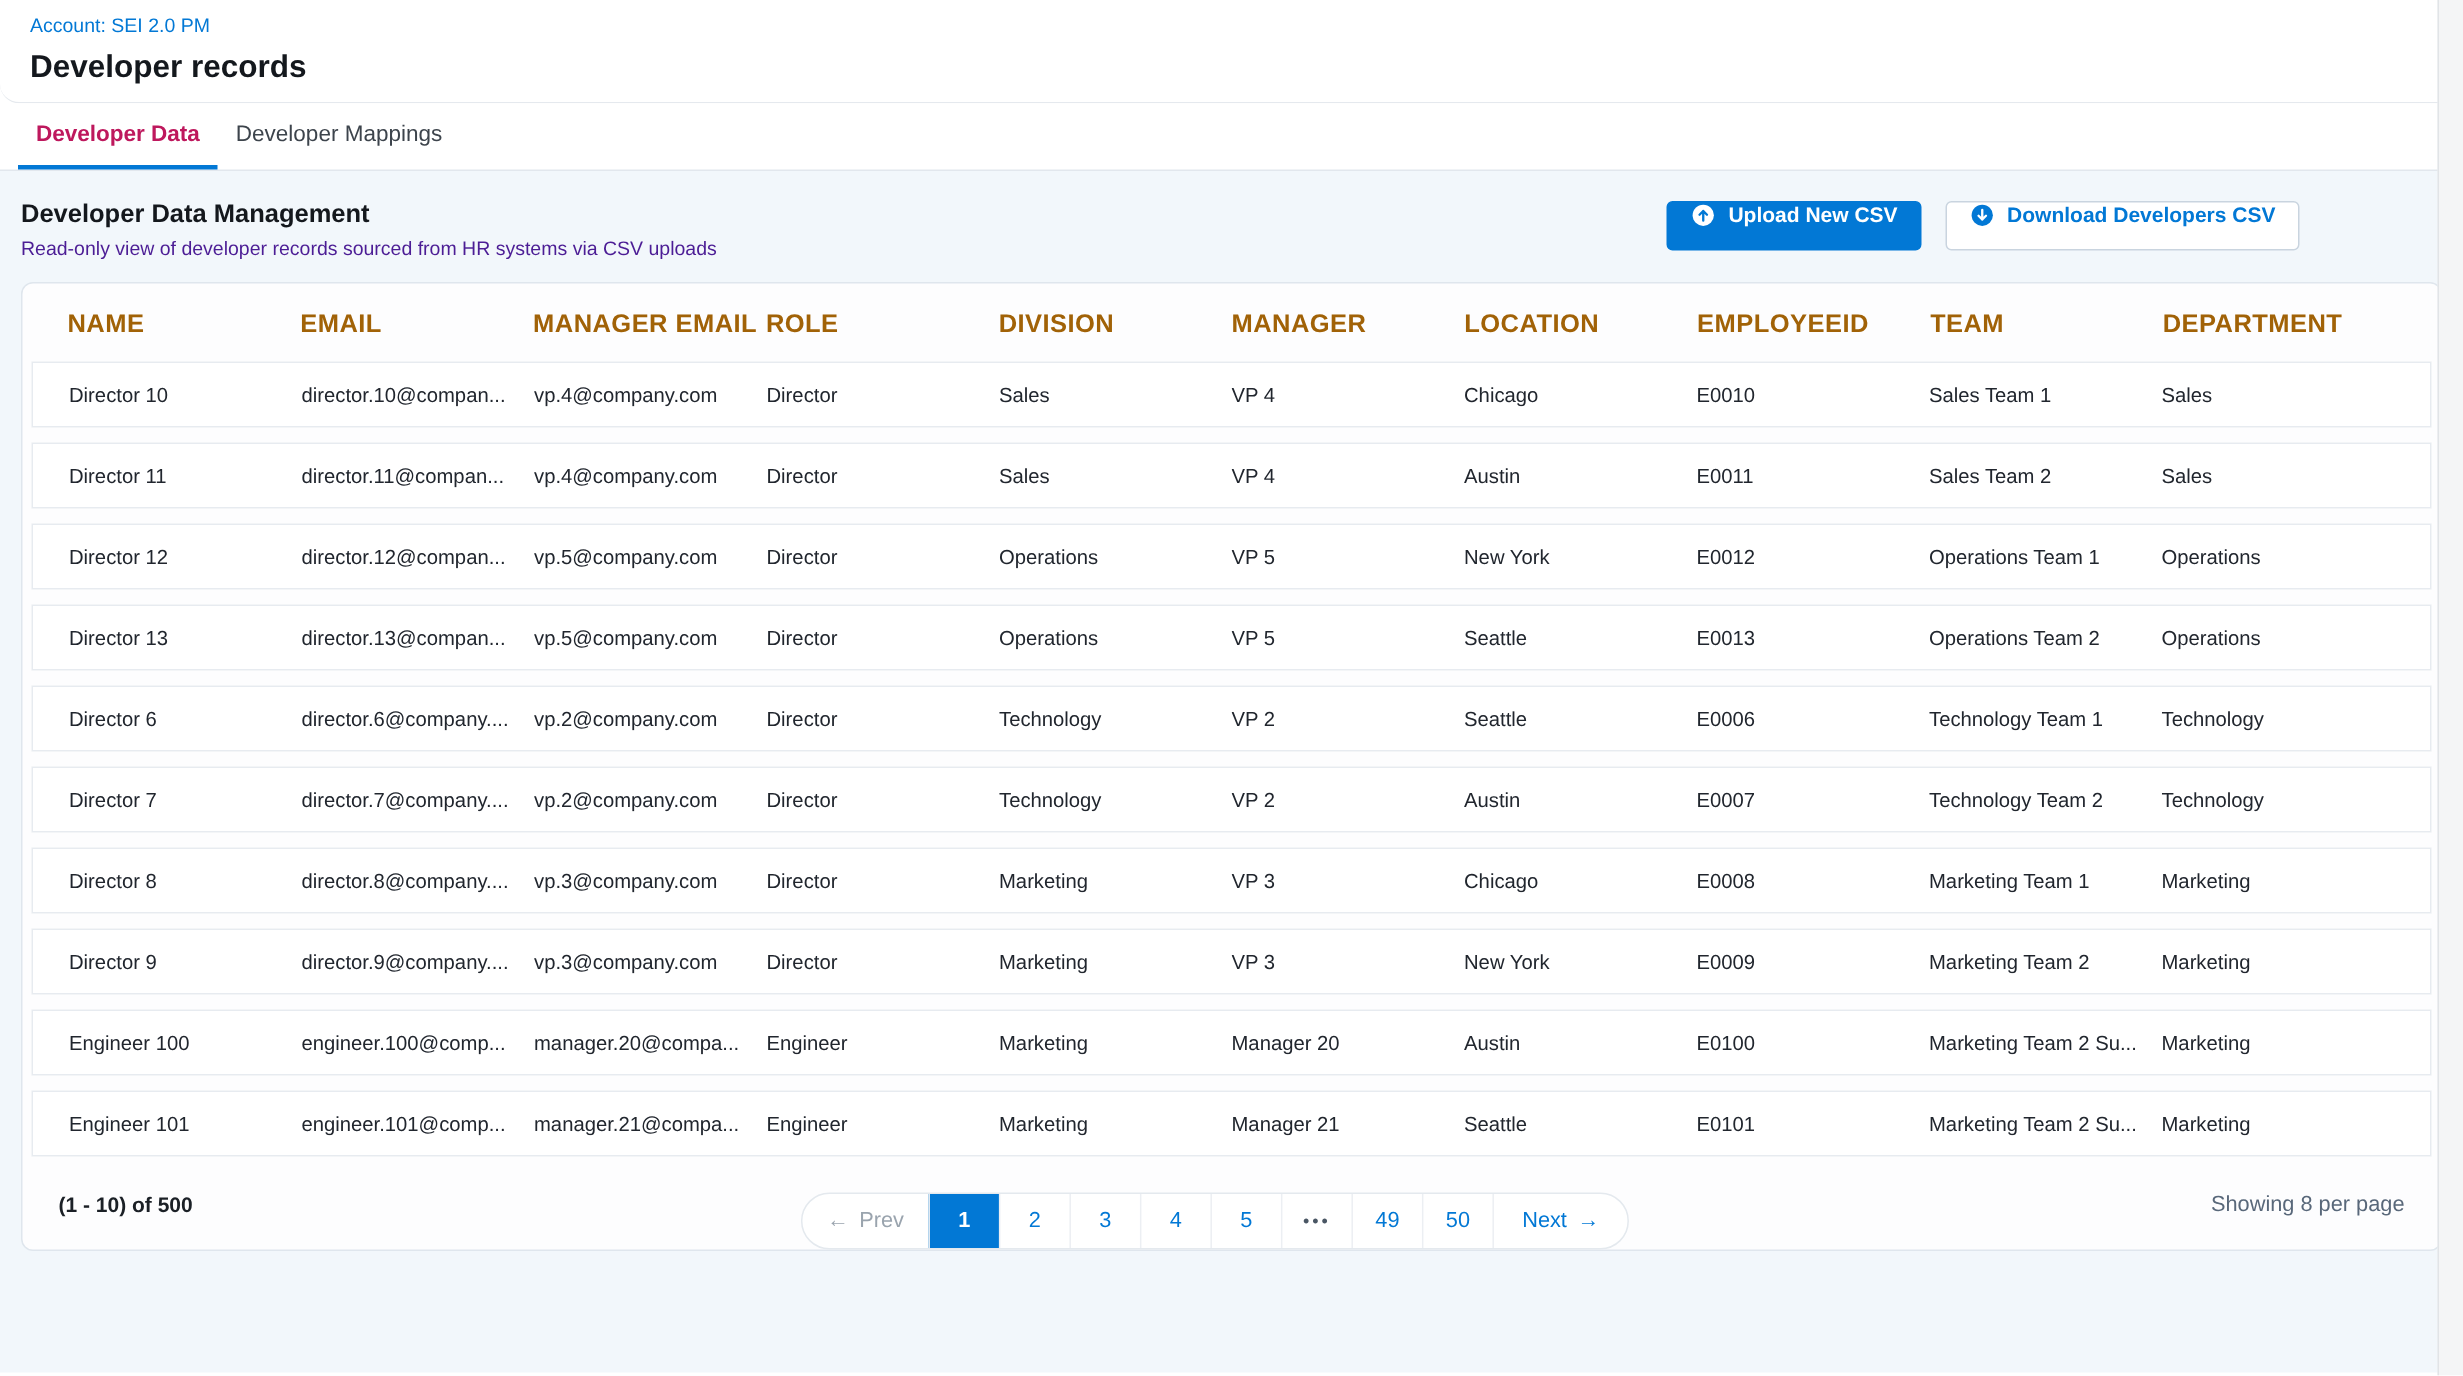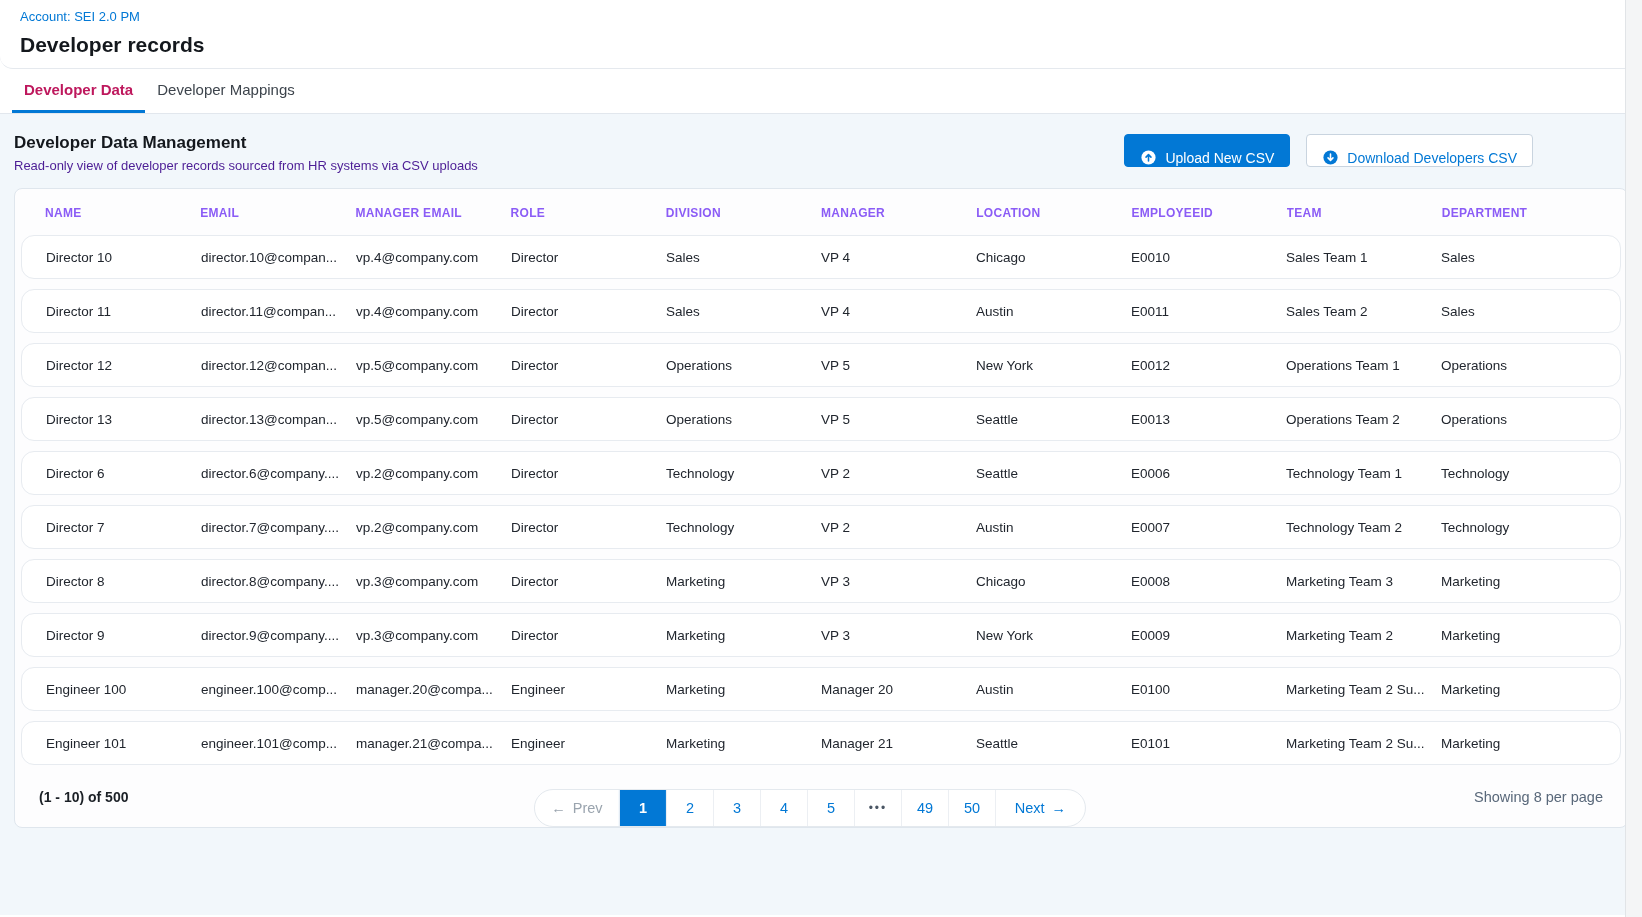--- a/index.html
+++ b/index.html
@@ -24,34 +24,34 @@
   .tab{padding:0 12px;font-size:15px;line-height:42px;color:#3d444c;font-weight:500;cursor:pointer;border-bottom:3px solid transparent;}
   .tab.active{color:#be185d;font-weight:700;border-bottom:3px solid var(--primary);}
 
   
   .content{background:var(--page-bg);height:801px;padding:18px 14px 0;}
 
   .section-header{display:flex;justify-content:space-between;align-items:flex-start;padding-right:95px;margin-bottom:14px;}
   .section-title{font-size:17px;font-weight:700;color:#14181d;line-height:21px;}
   .section-subtitle{font-size:13px;color:#4c1d95;margin-top:5px;line-height:16px;}
   .button-group{display:flex;gap:16px;align-items:center;margin-top:2px;}
-  .btn{display:inline-flex;align-items:flex-end;gap:8px;height:33px;padding:0 15px;border-radius:4px;
-       font-family:"Liberation Sans",sans-serif;font-size:14px;font-weight:400;cursor:pointer;}
+  .btn{display:inline-flex;align-items:flex-start;gap:8px;height:33px;padding:0 15px;border-radius:4px;
+       font-family:"Liberation Sans",sans-serif;font-size:14px;font-weight:700;cursor:pointer;}
   .btn-primary{background:var(--primary);color:#fff;border:1px solid var(--primary);}
   .btn-outline{background:#fff;color:var(--primary);border:1px solid #c9d4df;}
   .btn svg{display:block;}
 
   
   .panel{background:var(--panel-bg);border:1px solid #dfe6ed;border-radius:8px;}
   .thead{display:grid;grid-template-columns:repeat(10,1fr);margin:0 6px;padding:17px 24px 15px;
-         font-size:12px;font-weight:600;color:#8b5cf6;letter-spacing:.3px;}
+         font-size:17px;font-weight:600;color:#a16207;letter-spacing:.3px;}
   .thead .th{white-space:nowrap;overflow:hidden;}
   .tbody{padding-bottom:2px;}
   .row-card{display:grid;grid-template-columns:repeat(10,1fr);align-items:center;
-            background:#fff;border:1px solid #e7ebf0;border-radius:13px;
+            background:#fff;border:1px solid #e7ebf0;border-radius:0;
             margin:0 6px 10px;padding:0 24px;height:44px;font-size:13.5px;color:#21262e;}
   .row-card .td{white-space:nowrap;overflow:hidden;padding-right:10px;}
 
   
   .panel-footer{display:flex;align-items:center;padding:12px 24px 22px;position:relative;}
   .range-text{font-size:14px;font-weight:700;color:#1b2026;}
   .per-page{margin-left:auto;font-size:14.5px;color:#59687a;}
   .pagination{position:absolute;left:50%;top:12px;transform:translateX(-52%);
               display:flex;align-items:stretch;background:#fff;border:1px solid #e4e9ee;
               border-radius:22px;overflow:hidden;height:38px;}
@@ -196,21 +196,21 @@
         </div>
         <div class="row-card">
           <div class="td">Director 8</div>
           <div class="td">director.8@company....</div>
           <div class="td">vp.3@company.com</div>
           <div class="td">Director</div>
           <div class="td">Marketing</div>
           <div class="td">VP 3</div>
           <div class="td">Chicago</div>
           <div class="td">E0008</div>
-          <div class="td">Marketing Team 3</div>
+          <div class="td">Marketing Team 1</div>
           <div class="td">Marketing</div>
         </div>
         <div class="row-card">
           <div class="td">Director 9</div>
           <div class="td">director.9@company....</div>
           <div class="td">vp.3@company.com</div>
           <div class="td">Director</div>
           <div class="td">Marketing</div>
           <div class="td">VP 3</div>
           <div class="td">New York</div>

